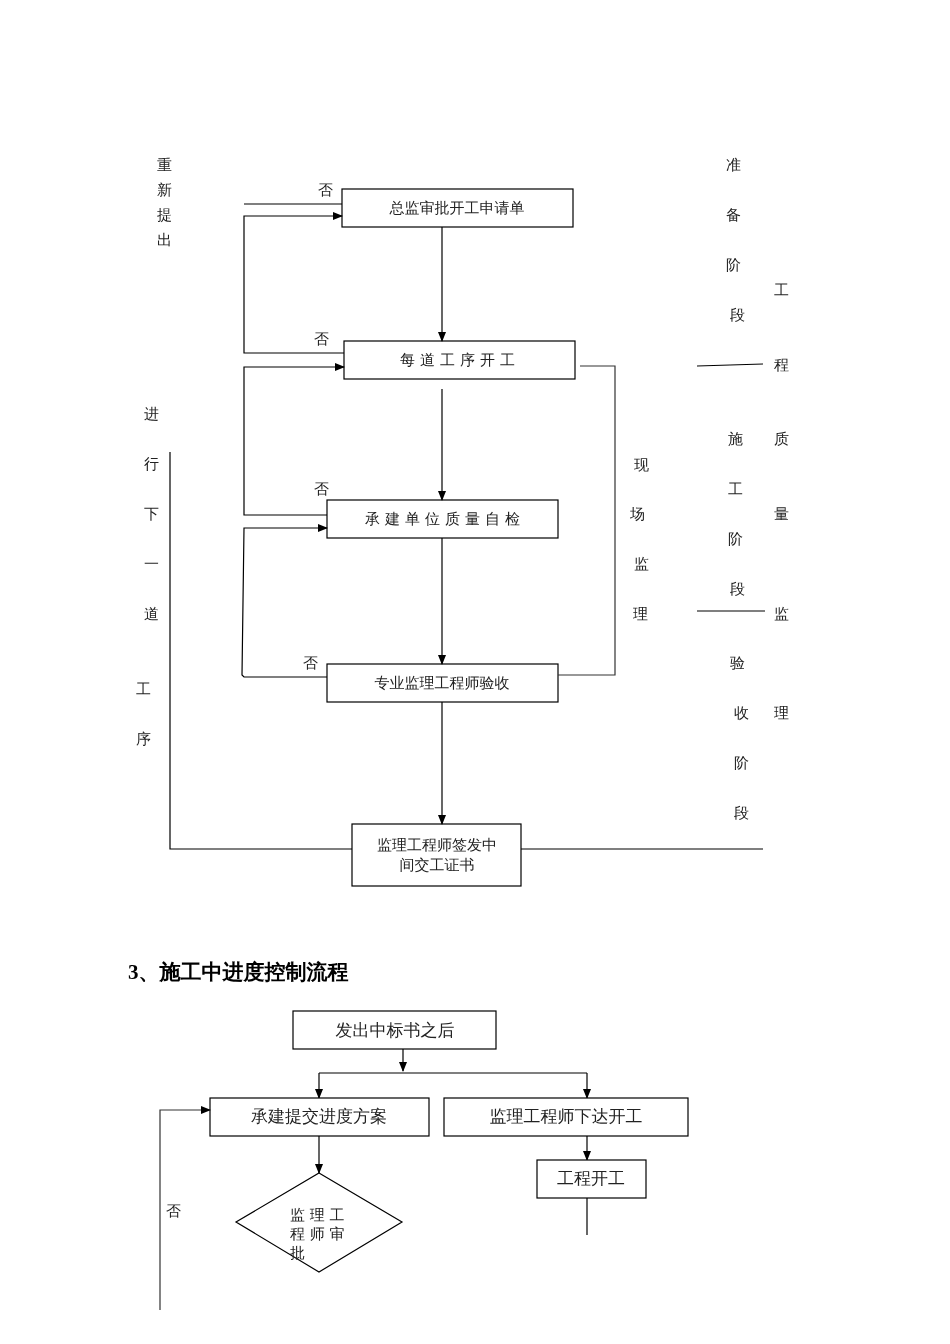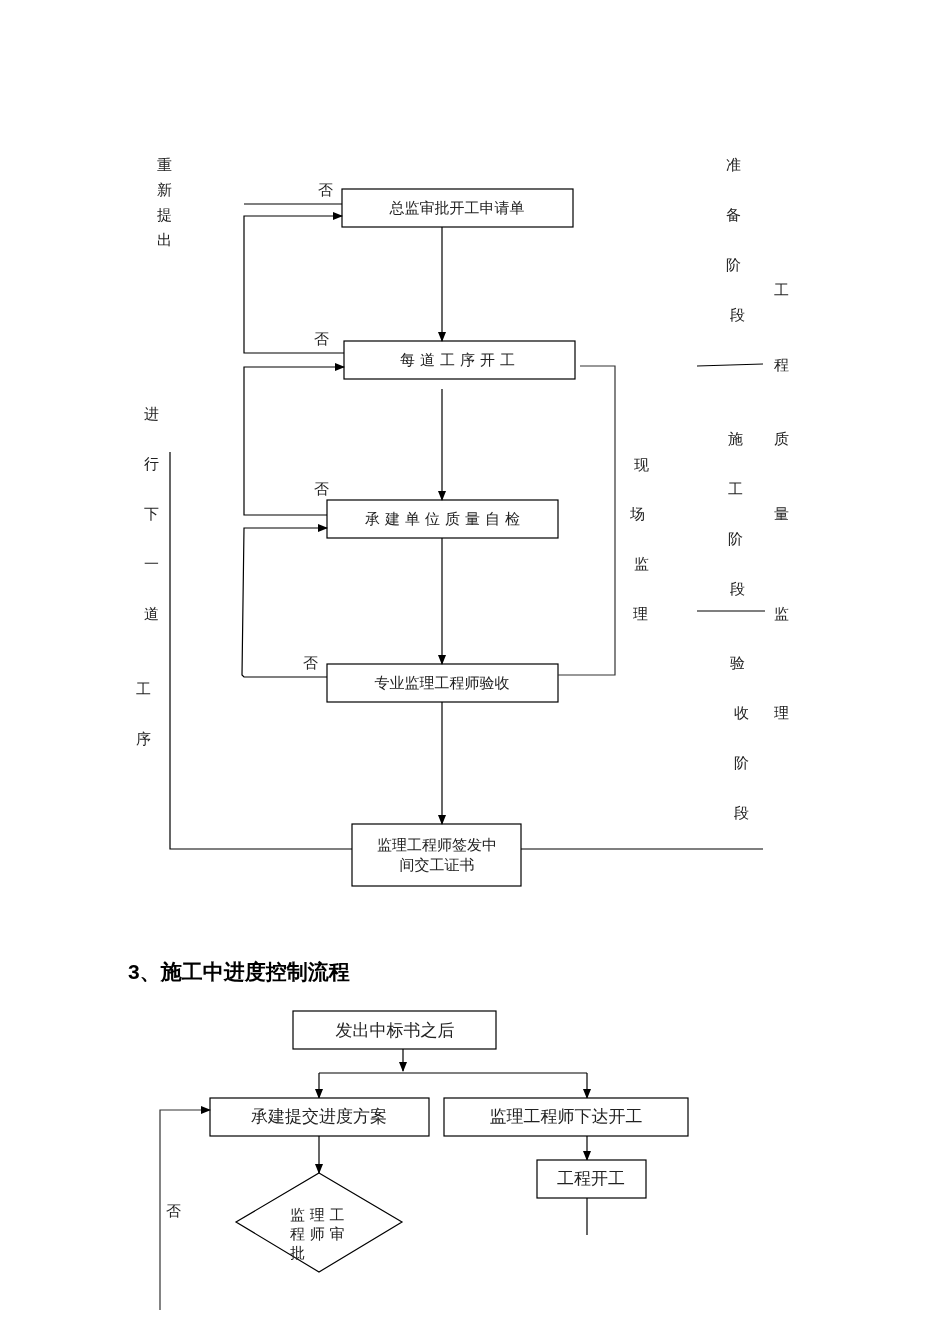--- a/index.html
+++ b/index.html
@@ -8,21 +8,21 @@
     svg.diagram { position: absolute; left: 0; top: 0; width: 950px; height: 1344px; }
     .box { fill: #ffffff; stroke: #000; stroke-width: 1.2; }
     .ln { stroke: #000; stroke-width: 1.2; fill: none; }
     .ln-gray { stroke: #333; stroke-width: 1.2; fill: none; }
     .arrow { fill: #000; }
     .txt { font-family: "DejaVu Serif", "Liberation Serif", serif; font-size: 15px; fill: #222; }
     .txt-sp { letter-spacing: 5px; }
     .lbl { font-family: "DejaVu Serif", "Liberation Serif", serif; font-size: 15px; fill: #222; }
     .txt2 { font-family: "DejaVu Serif", "Liberation Serif", serif; font-size: 17px; fill: #222; }
     .heading { position: absolute; left: 128px; top: 958px; font-size: 21px; font-weight: bold;
-               font-family: Liberation Sans, sans-serif; color: #000; }
+               font-family: Liberation Serif, serif; color: #000; }
   </style>
 </head>
 <body>
 
 <svg class="diagram" viewBox="0 0 950 1344">
   <defs>
     <marker id="ah" markerWidth="10" markerHeight="10" refX="9" refY="5" orient="auto" markerUnits="userSpaceOnUse">
       <path d="M0,1 L10,5 L0,9 Z" class="arrow"></path>
     </marker>
   </defs>

